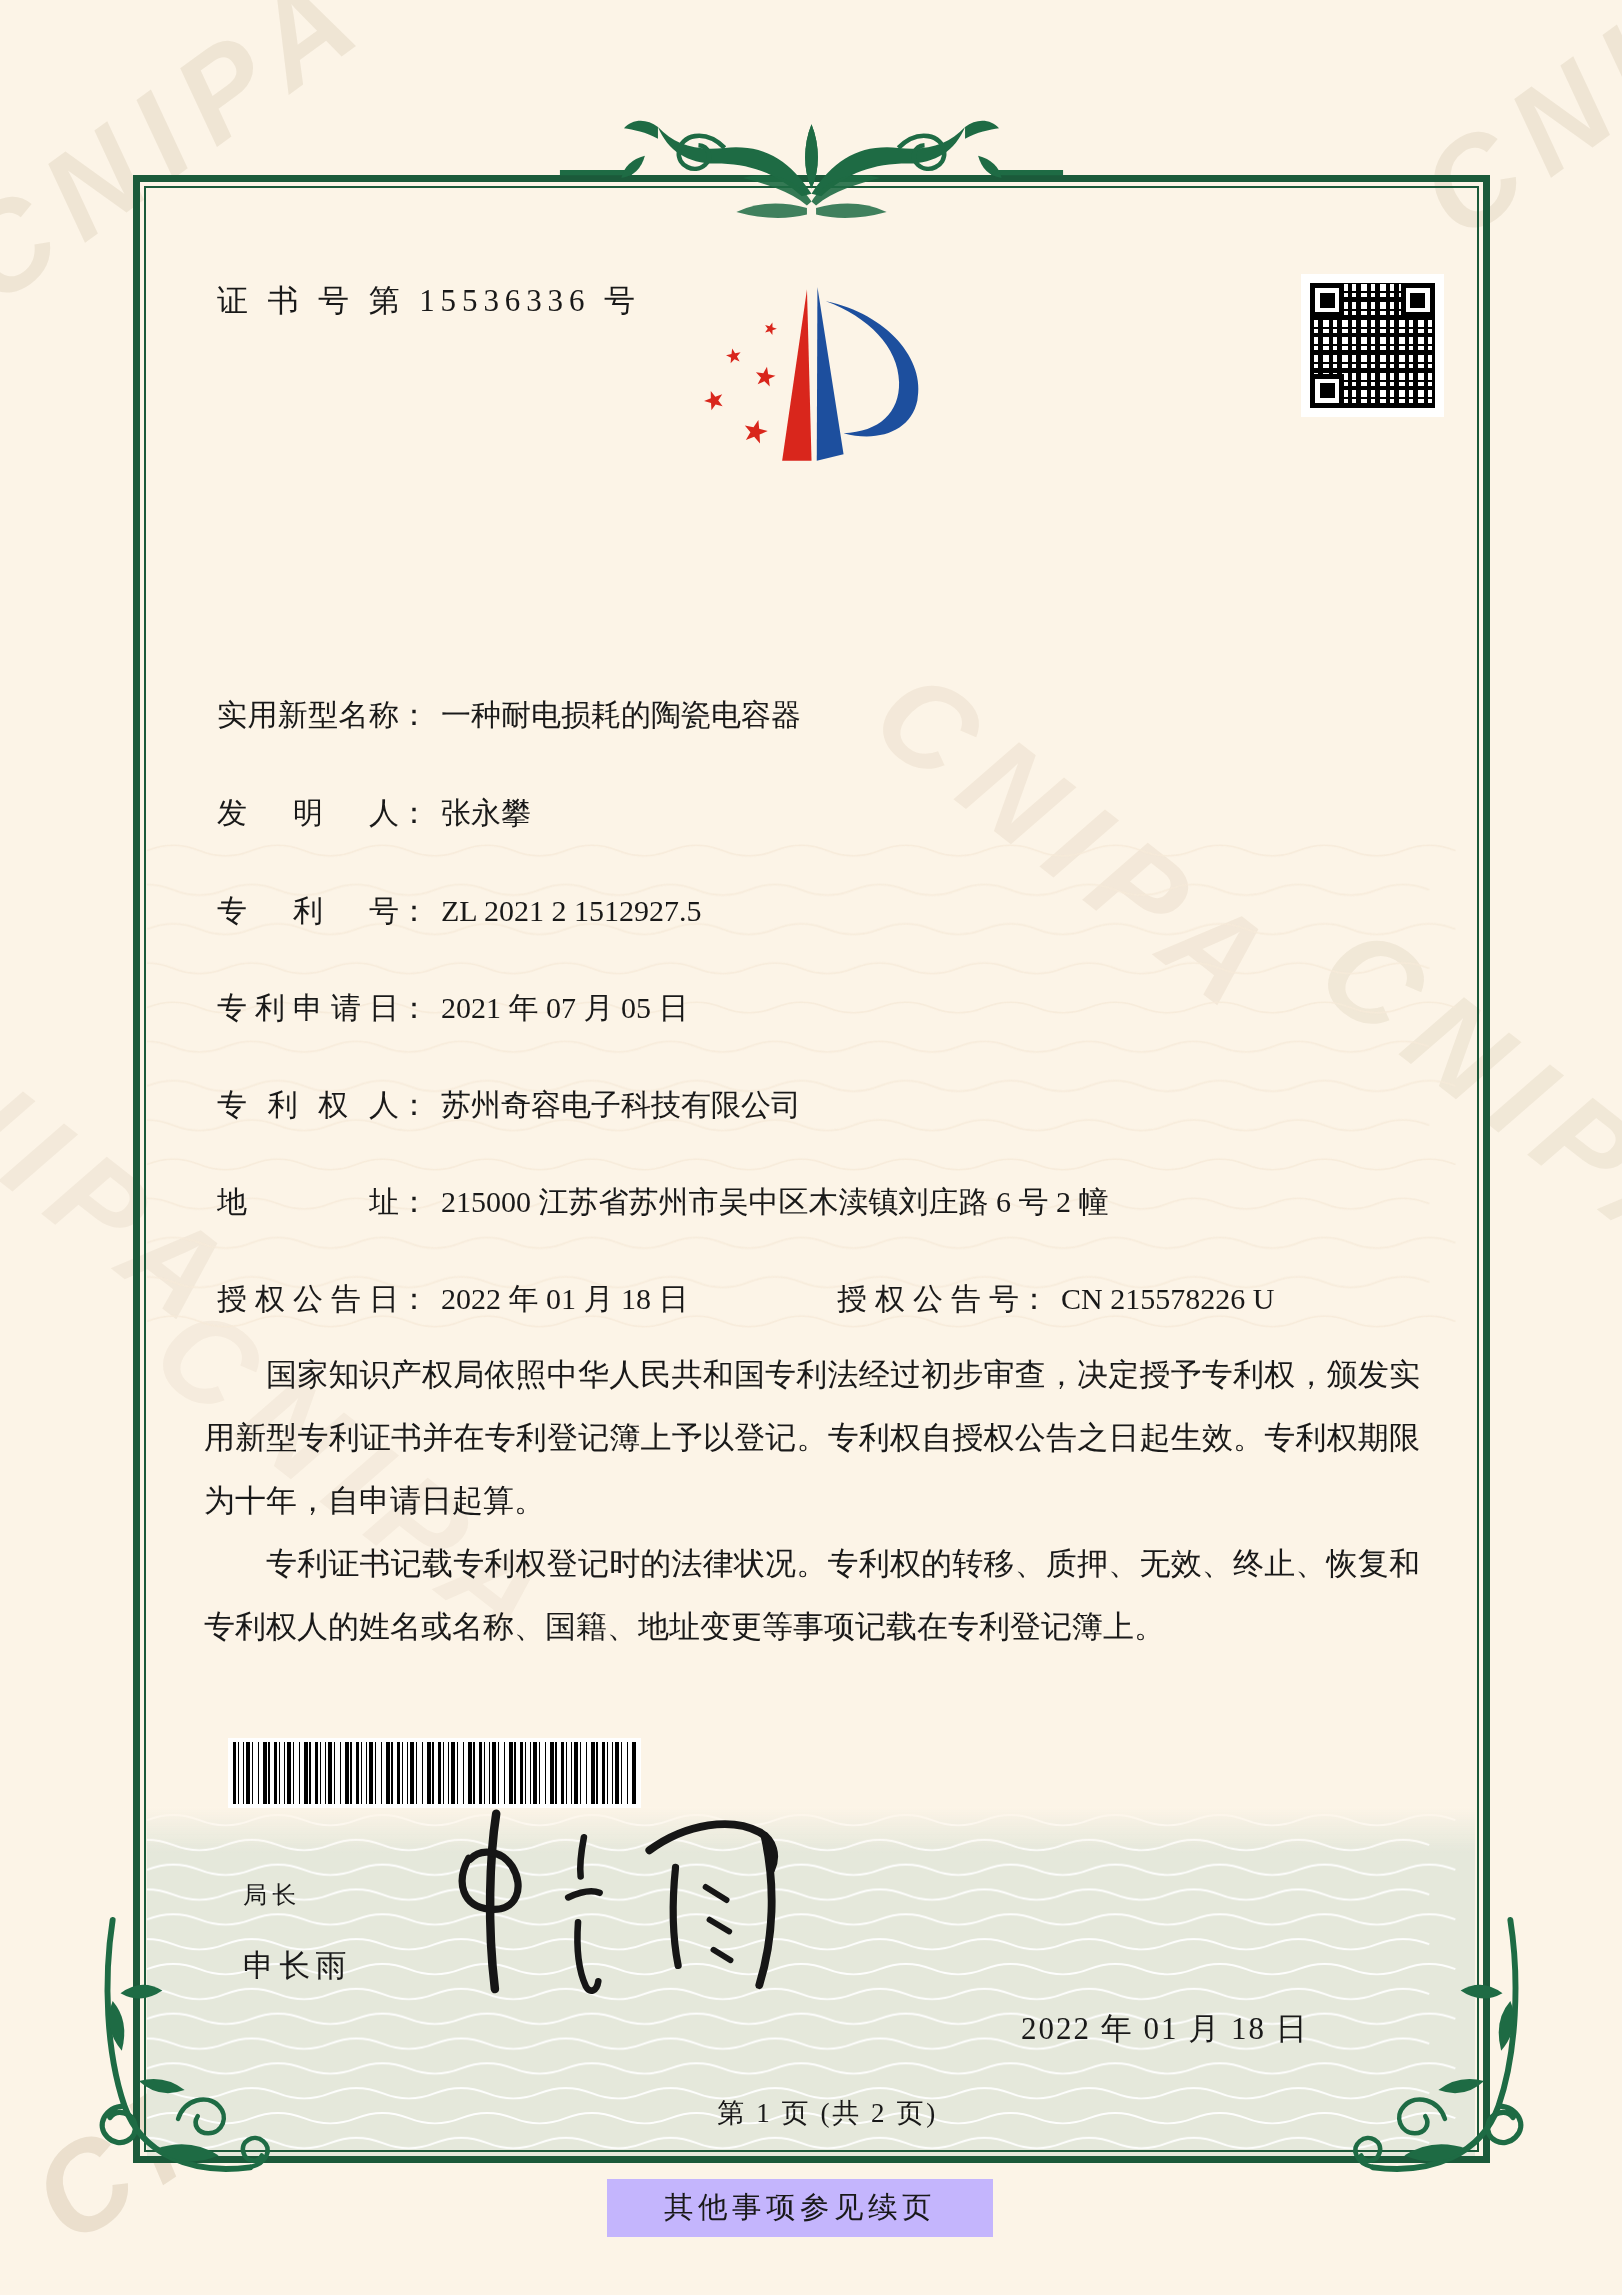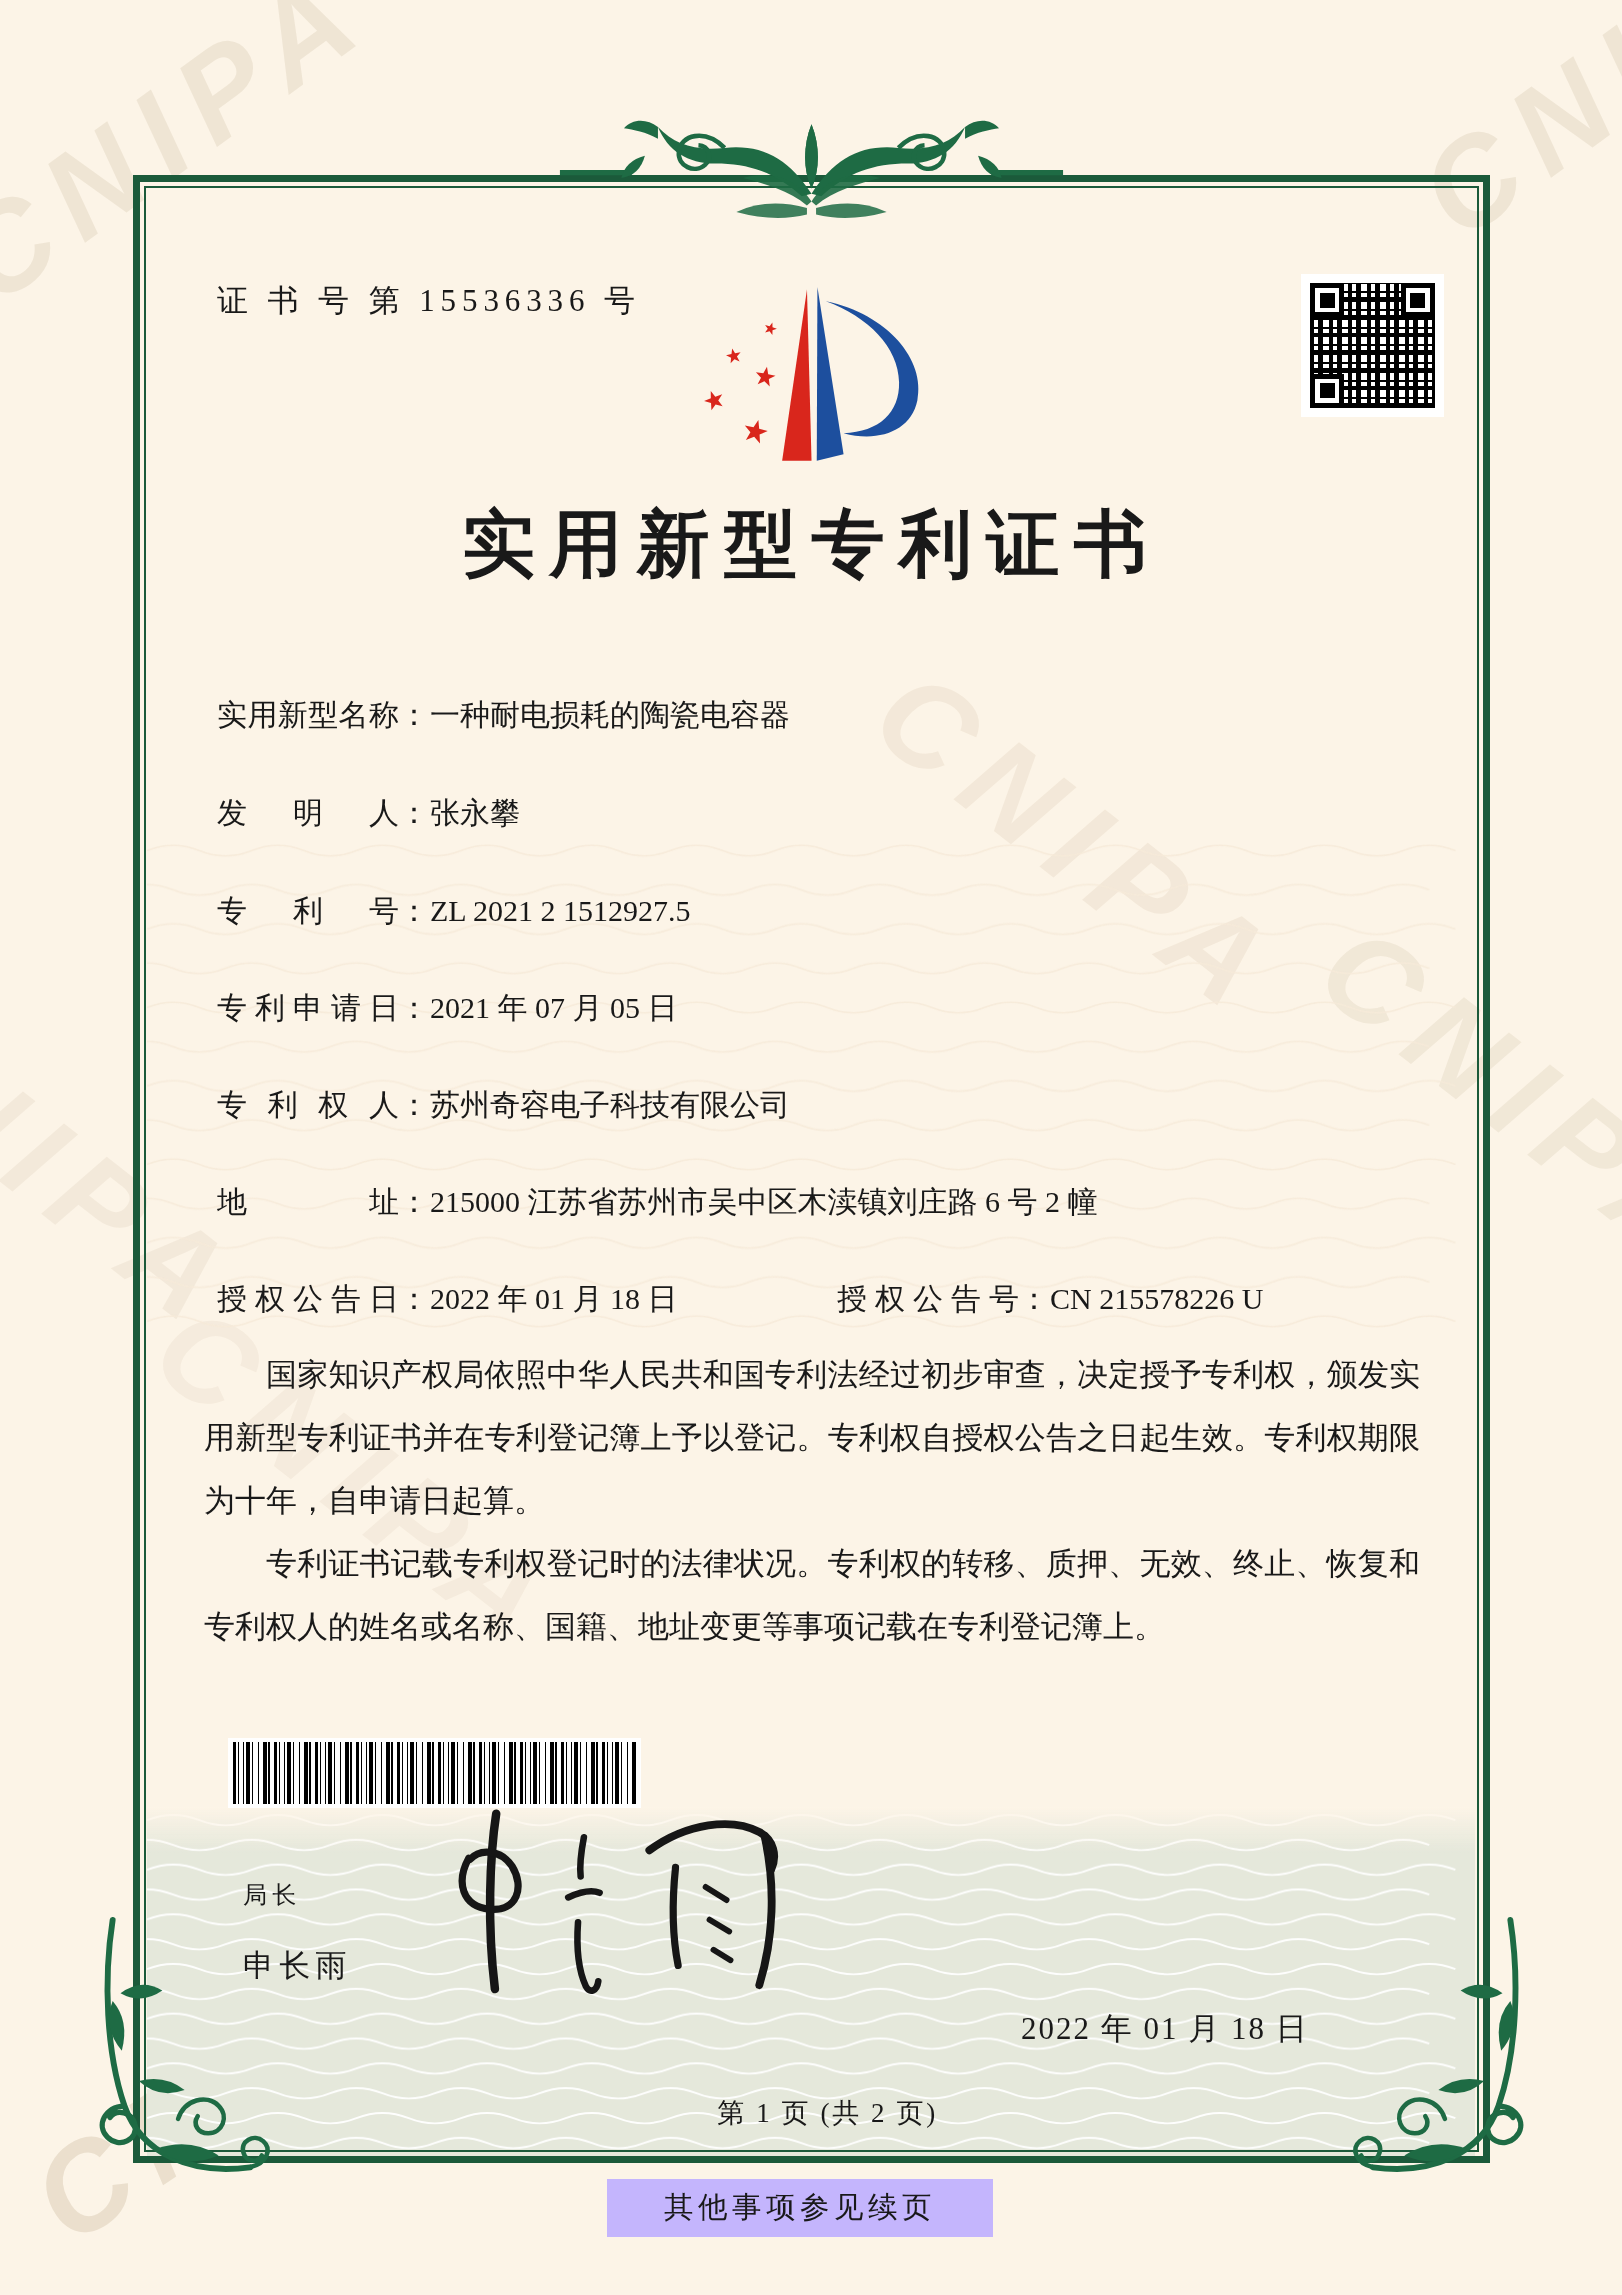--- a/index.html
+++ b/index.html
@@ -62,21 +62,21 @@
   .qf::after{content:"";position:absolute;inset:4.6px;background:#000;}
   .qf-tl{left:0;top:0;} .qf-tr{right:0;top:0;} .qf-bl{left:0;bottom:0;}
 
   .title{position:absolute;left:0;right:0;top:496px;text-align:center;
          font-size:73px;font-weight:700;letter-spacing:14.4px;}
 
   .rows{position:absolute;left:217px;right:196px;}
   .row{position:absolute;left:0;right:0;font-size:30px;white-space:nowrap;}
   .lbl{display:inline-block;width:182px;text-align:justify;text-align-last:justify;vertical-align:bottom;}
   .colon{display:inline-block;}
-  .val{margin-left:1px;}
+  .val{margin-left:12px;}
   .r1{top:695px;} .r2{top:793px;} .r3{top:891px;} .r4{top:988px;}
   .r5{top:1085px;} .r6{top:1182px;} .r7{top:1279px;}
   .grant-right{position:absolute;left:620px;top:0;white-space:nowrap;font-family:Liberation Serif, serif;}
 
   .paras{position:absolute;left:204px;right:203px;top:1343px;
          font-size:31px;line-height:63px;text-align:justify;}
   .paras p{text-indent:2em;}
 
   .barcode-wrap{position:absolute;left:228px;top:1738px;background:#fff;padding:3.9px 5.2px;z-index:4;}
   .barcode{width:403px;height:62px;
@@ -213,21 +213,20 @@
   </svg>
 
   <div class="qr">
     <div class="qr-inner">
       <div class="qf qf-tl"></div>
       <div class="qf qf-tr"></div>
       <div class="qf qf-bl"></div>
     </div>
   </div>
 
-  <div class="title">实用新型专利证书</div>
 
   <div class="rows">
     <div class="row r1">
       <span class="lbl">实用新型名称</span><span class="colon">：</span><span class="val">一种耐电损耗的陶瓷电容器</span>
     </div>
     <div class="row r2">
       <span class="lbl">发明人</span><span class="colon">：</span><span class="val">张永攀</span>
     </div>
     <div class="row r3">
       <span class="lbl">专利号</span><span class="colon">：</span><span class="val">ZL 2021 2 1512927.5</span>

